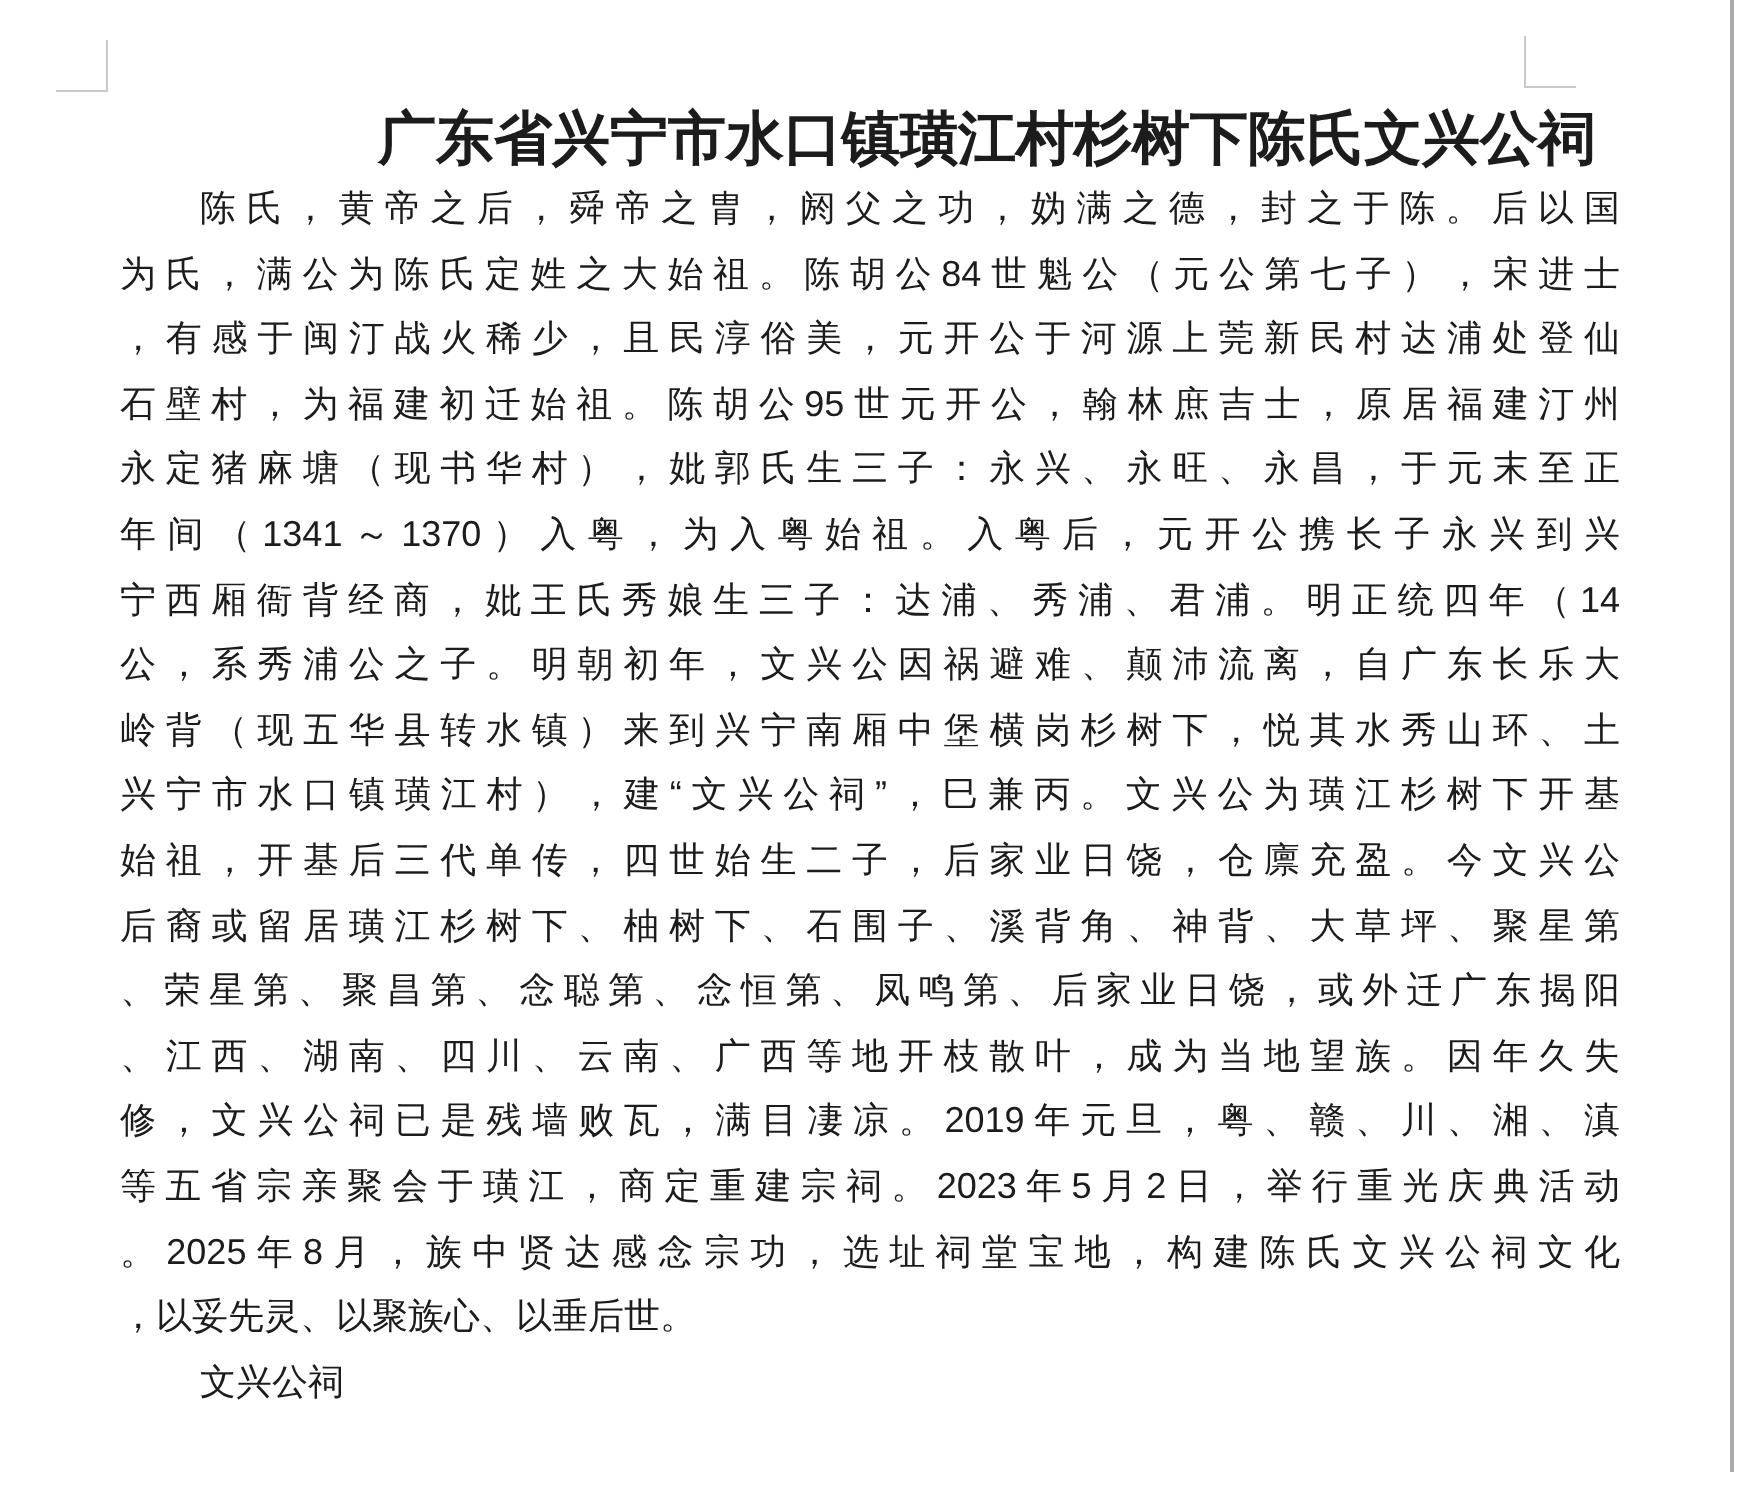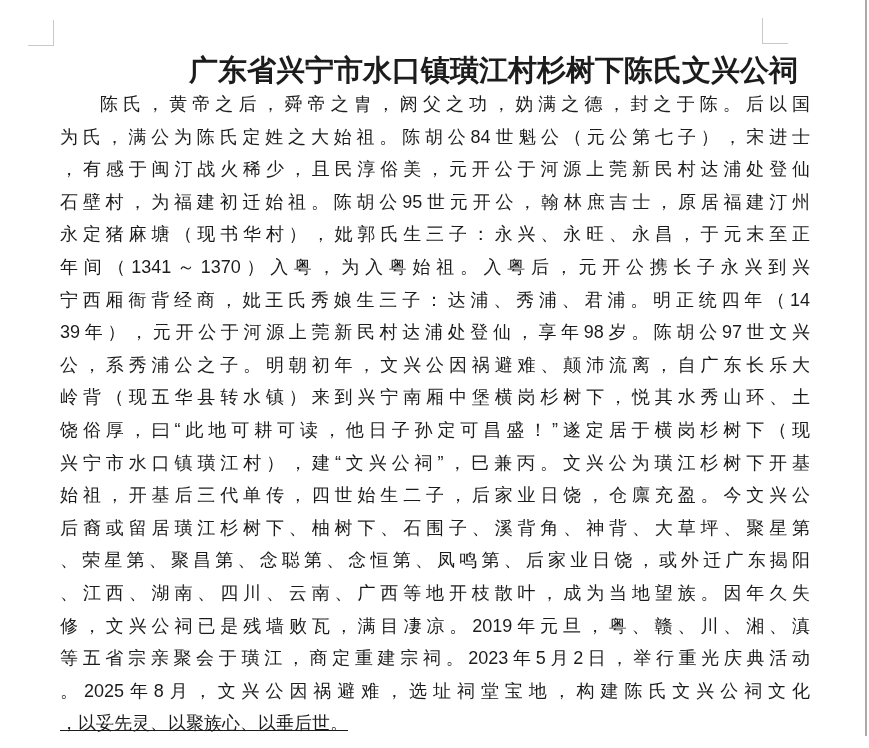--- a/index.html
+++ b/index.html
@@ -71,21 +71,20 @@
     text-align-last: justify;
     overflow: hidden;
     white-space: normal;
   }
   .text-line.indent {
     padding-left: 40px;
   }
   .text-line.no-justify {
     text-align: center;
     text-align-last: left;
-    text-decoration: underline;
   }
 </style>
 </head>
 <body>
 
 <div class="page">
 
   <div class="corner-mark tl"></div>
   <div class="corner-mark tr"></div>
   <div class="page-edge"></div>
@@ -93,29 +92,27 @@
   <h1 class="doc-title">广东省兴宁市水口镇璜江村杉树下陈氏文兴公祠</h1>
 
   <div class="body-text" id="body-lines">
       <div class="text-line indent">陈氏，黄帝之后，舜帝之胄，阏父之功，妫满之德，封之于陈。后以国</div>
       <div class="text-line">为氏，满公为陈氏定姓之大始祖。陈胡公84世魁公（元公第七子），宋进士</div>
       <div class="text-line">，有感于闽汀战火稀少，且民淳俗美，元开公于河源上莞新民村达浦处登仙</div>
       <div class="text-line">石壁村，为福建初迁始祖。陈胡公95世元开公，翰林庶吉士，原居福建汀州</div>
       <div class="text-line">永定猪麻塘（现书华村），妣郭氏生三子：永兴、永旺、永昌，于元末至正</div>
       <div class="text-line">年间（1341～1370）入粤，为入粤始祖。入粤后，元开公携长子永兴到兴</div>
       <div class="text-line">宁西厢衙背经商，妣王氏秀娘生三子：达浦、秀浦、君浦。明正统四年（14</div>
-      <div class="text-line">39年），元开公于河源上莞新民村达浦处登仙，享年98岁。陈胡公97世文兴</div>
       <div class="text-line">公，系秀浦公之子。明朝初年，文兴公因祸避难、颠沛流离，自广东长乐大</div>
       <div class="text-line">岭背（现五华县转水镇）来到兴宁南厢中堡横岗杉树下，悦其水秀山环、土</div>
-      <div class="text-line">饶俗厚，曰“此地可耕可读，他日子孙定可昌盛！”遂定居于横岗杉树下（现</div>
       <div class="text-line">兴宁市水口镇璜江村），建“文兴公祠”，巳兼丙。文兴公为璜江杉树下开基</div>
       <div class="text-line">始祖，开基后三代单传，四世始生二子，后家业日饶，仓廪充盈。今文兴公</div>
       <div class="text-line">后裔或留居璜江杉树下、柚树下、石围子、溪背角、神背、大草坪、聚星第</div>
       <div class="text-line">、荣星第、聚昌第、念聪第、念恒第、凤鸣第、后家业日饶，或外迁广东揭阳</div>
       <div class="text-line">、江西、湖南、四川、云南、广西等地开枝散叶，成为当地望族。因年久失</div>
       <div class="text-line">修，文兴公祠已是残墙败瓦，满目凄凉。2019年元旦，粤、赣、川、湘、滇</div>
       <div class="text-line">等五省宗亲聚会于璜江，商定重建宗祠。2023年5月2日，举行重光庆典活动</div>
-      <div class="text-line">。2025年8月，文兴公因祸避难，选址祠堂宝地，构建陈氏文兴公祠文化</div>
+      <div class="text-line">。2025年8月，族中贤达感念宗功，选址祠堂宝地，构建陈氏文兴公祠文化</div>
       <div class="text-line no-justify">，以妥先灵、以聚族心、以垂后世。</div>
       <div class="text-line indent no-justify">文兴公祠</div>
     </div>
 
 </div>
 
 </body></html>

